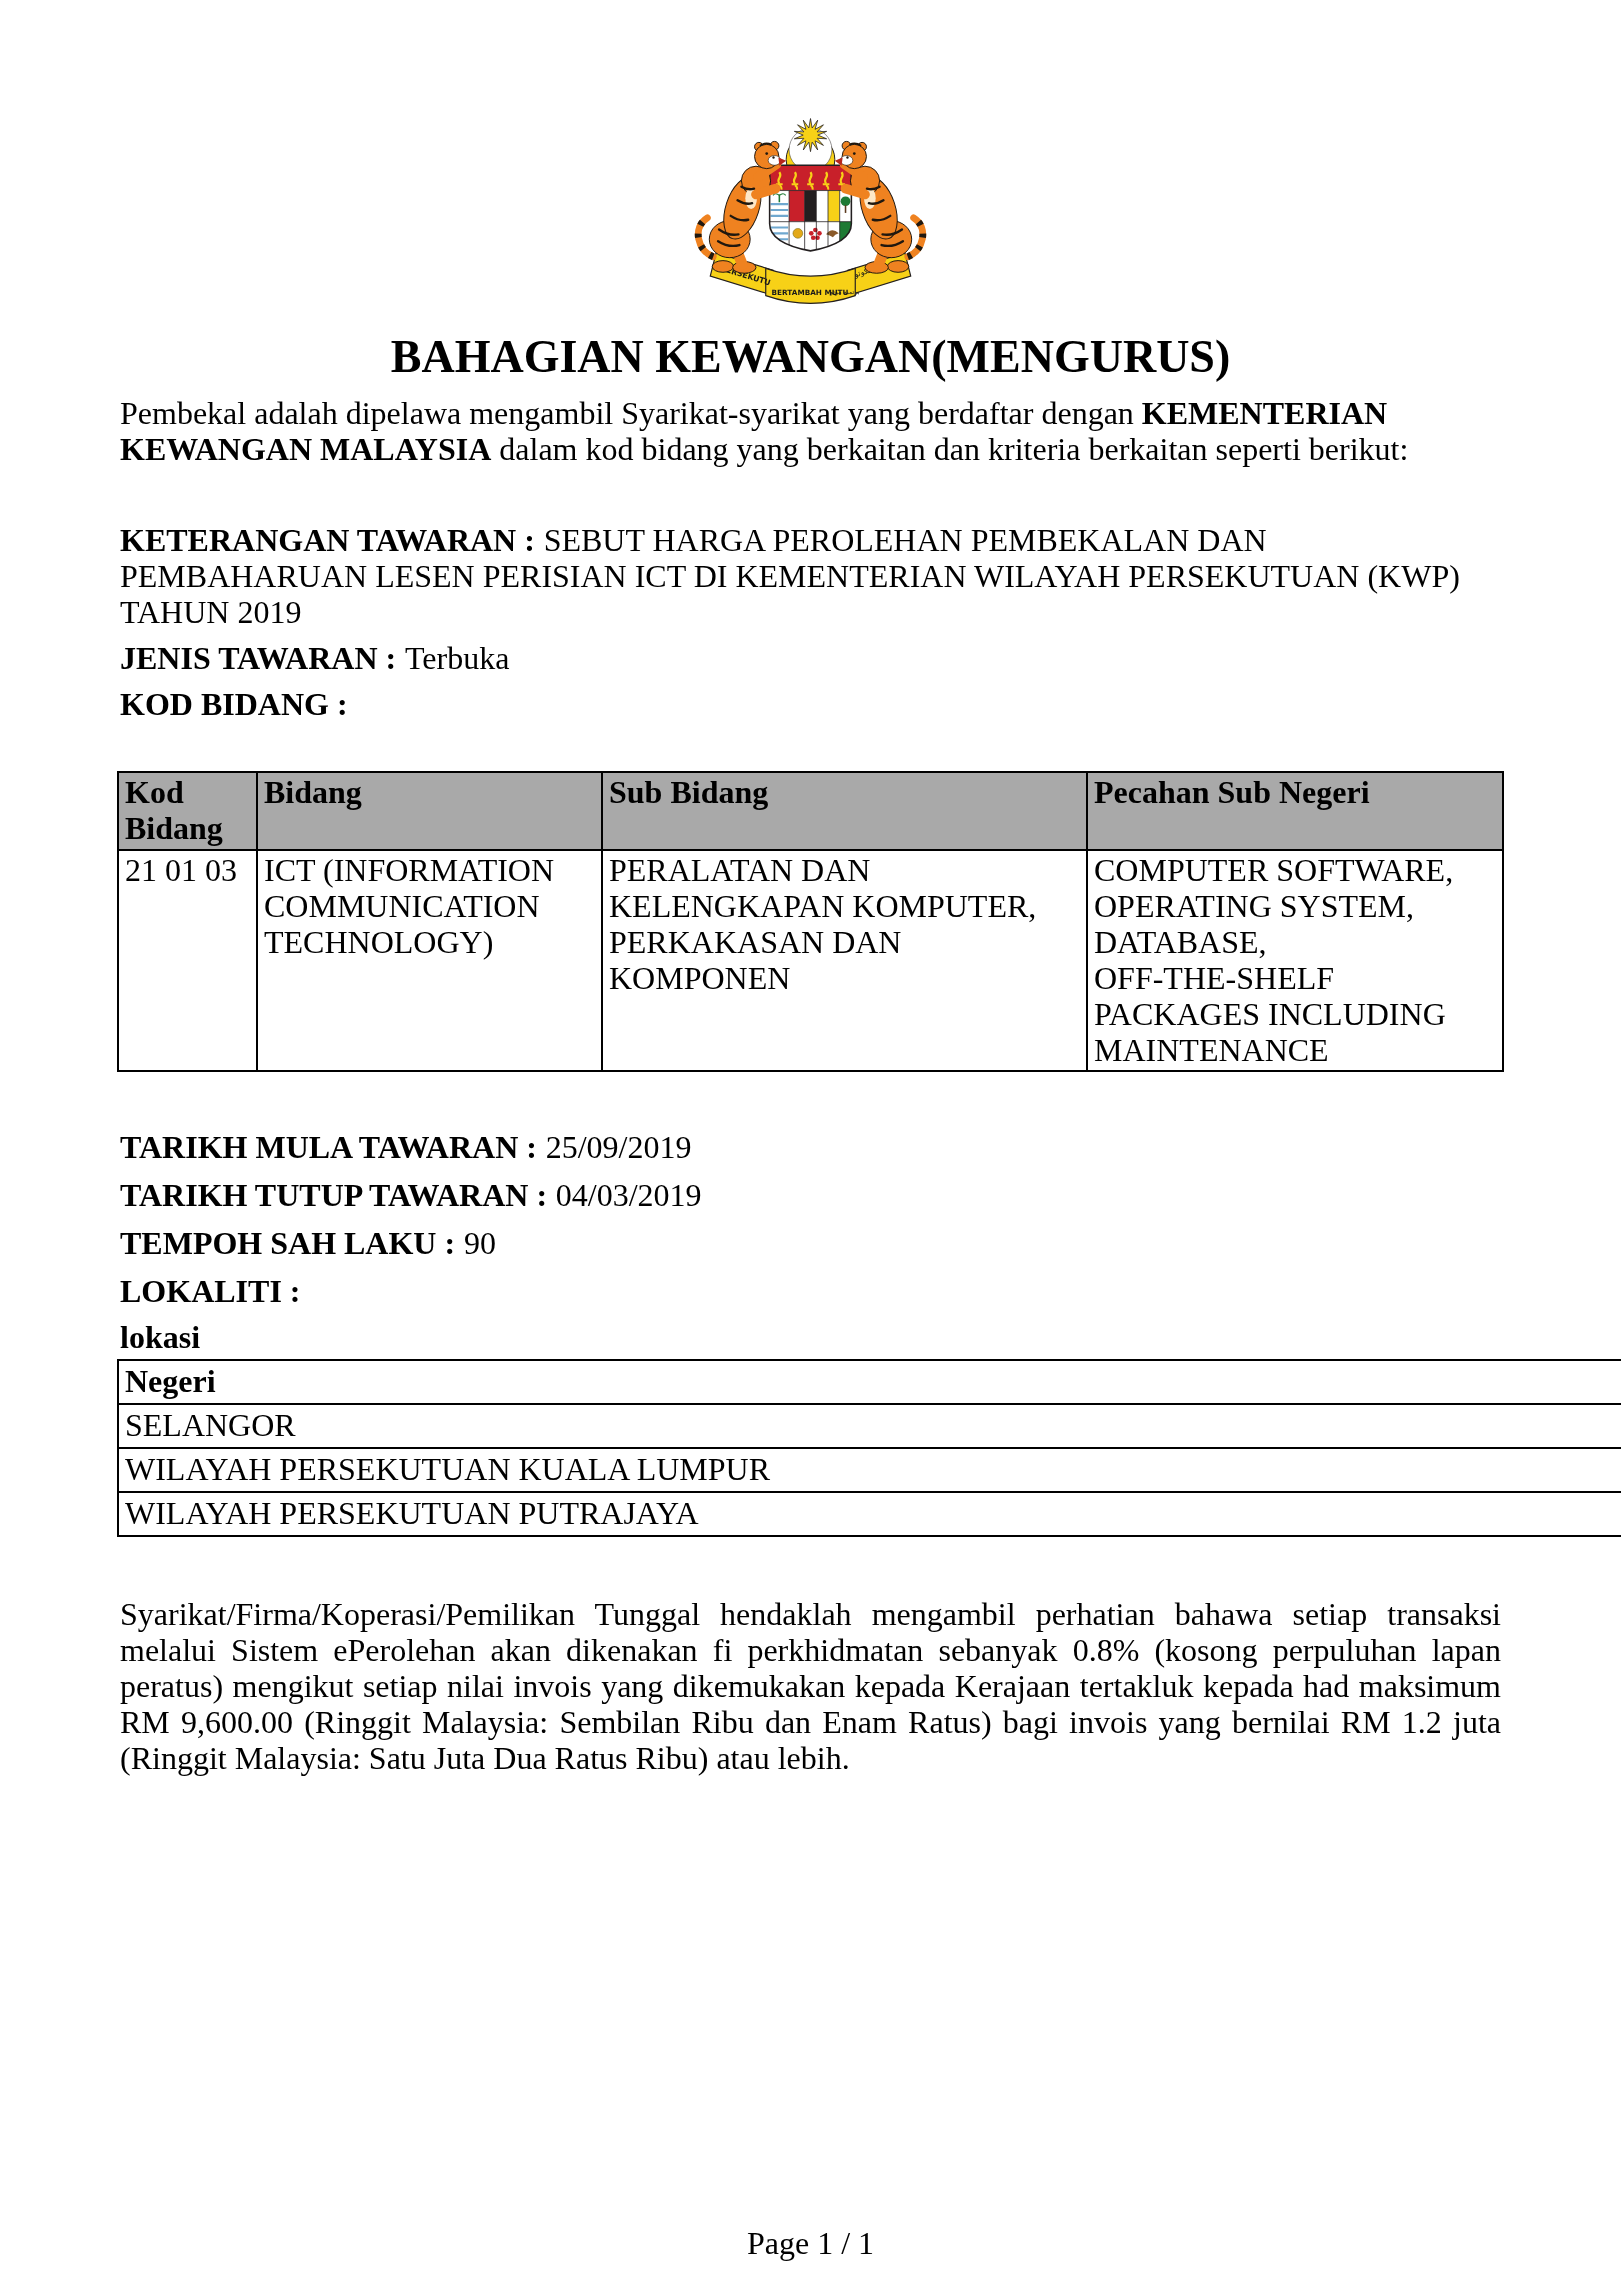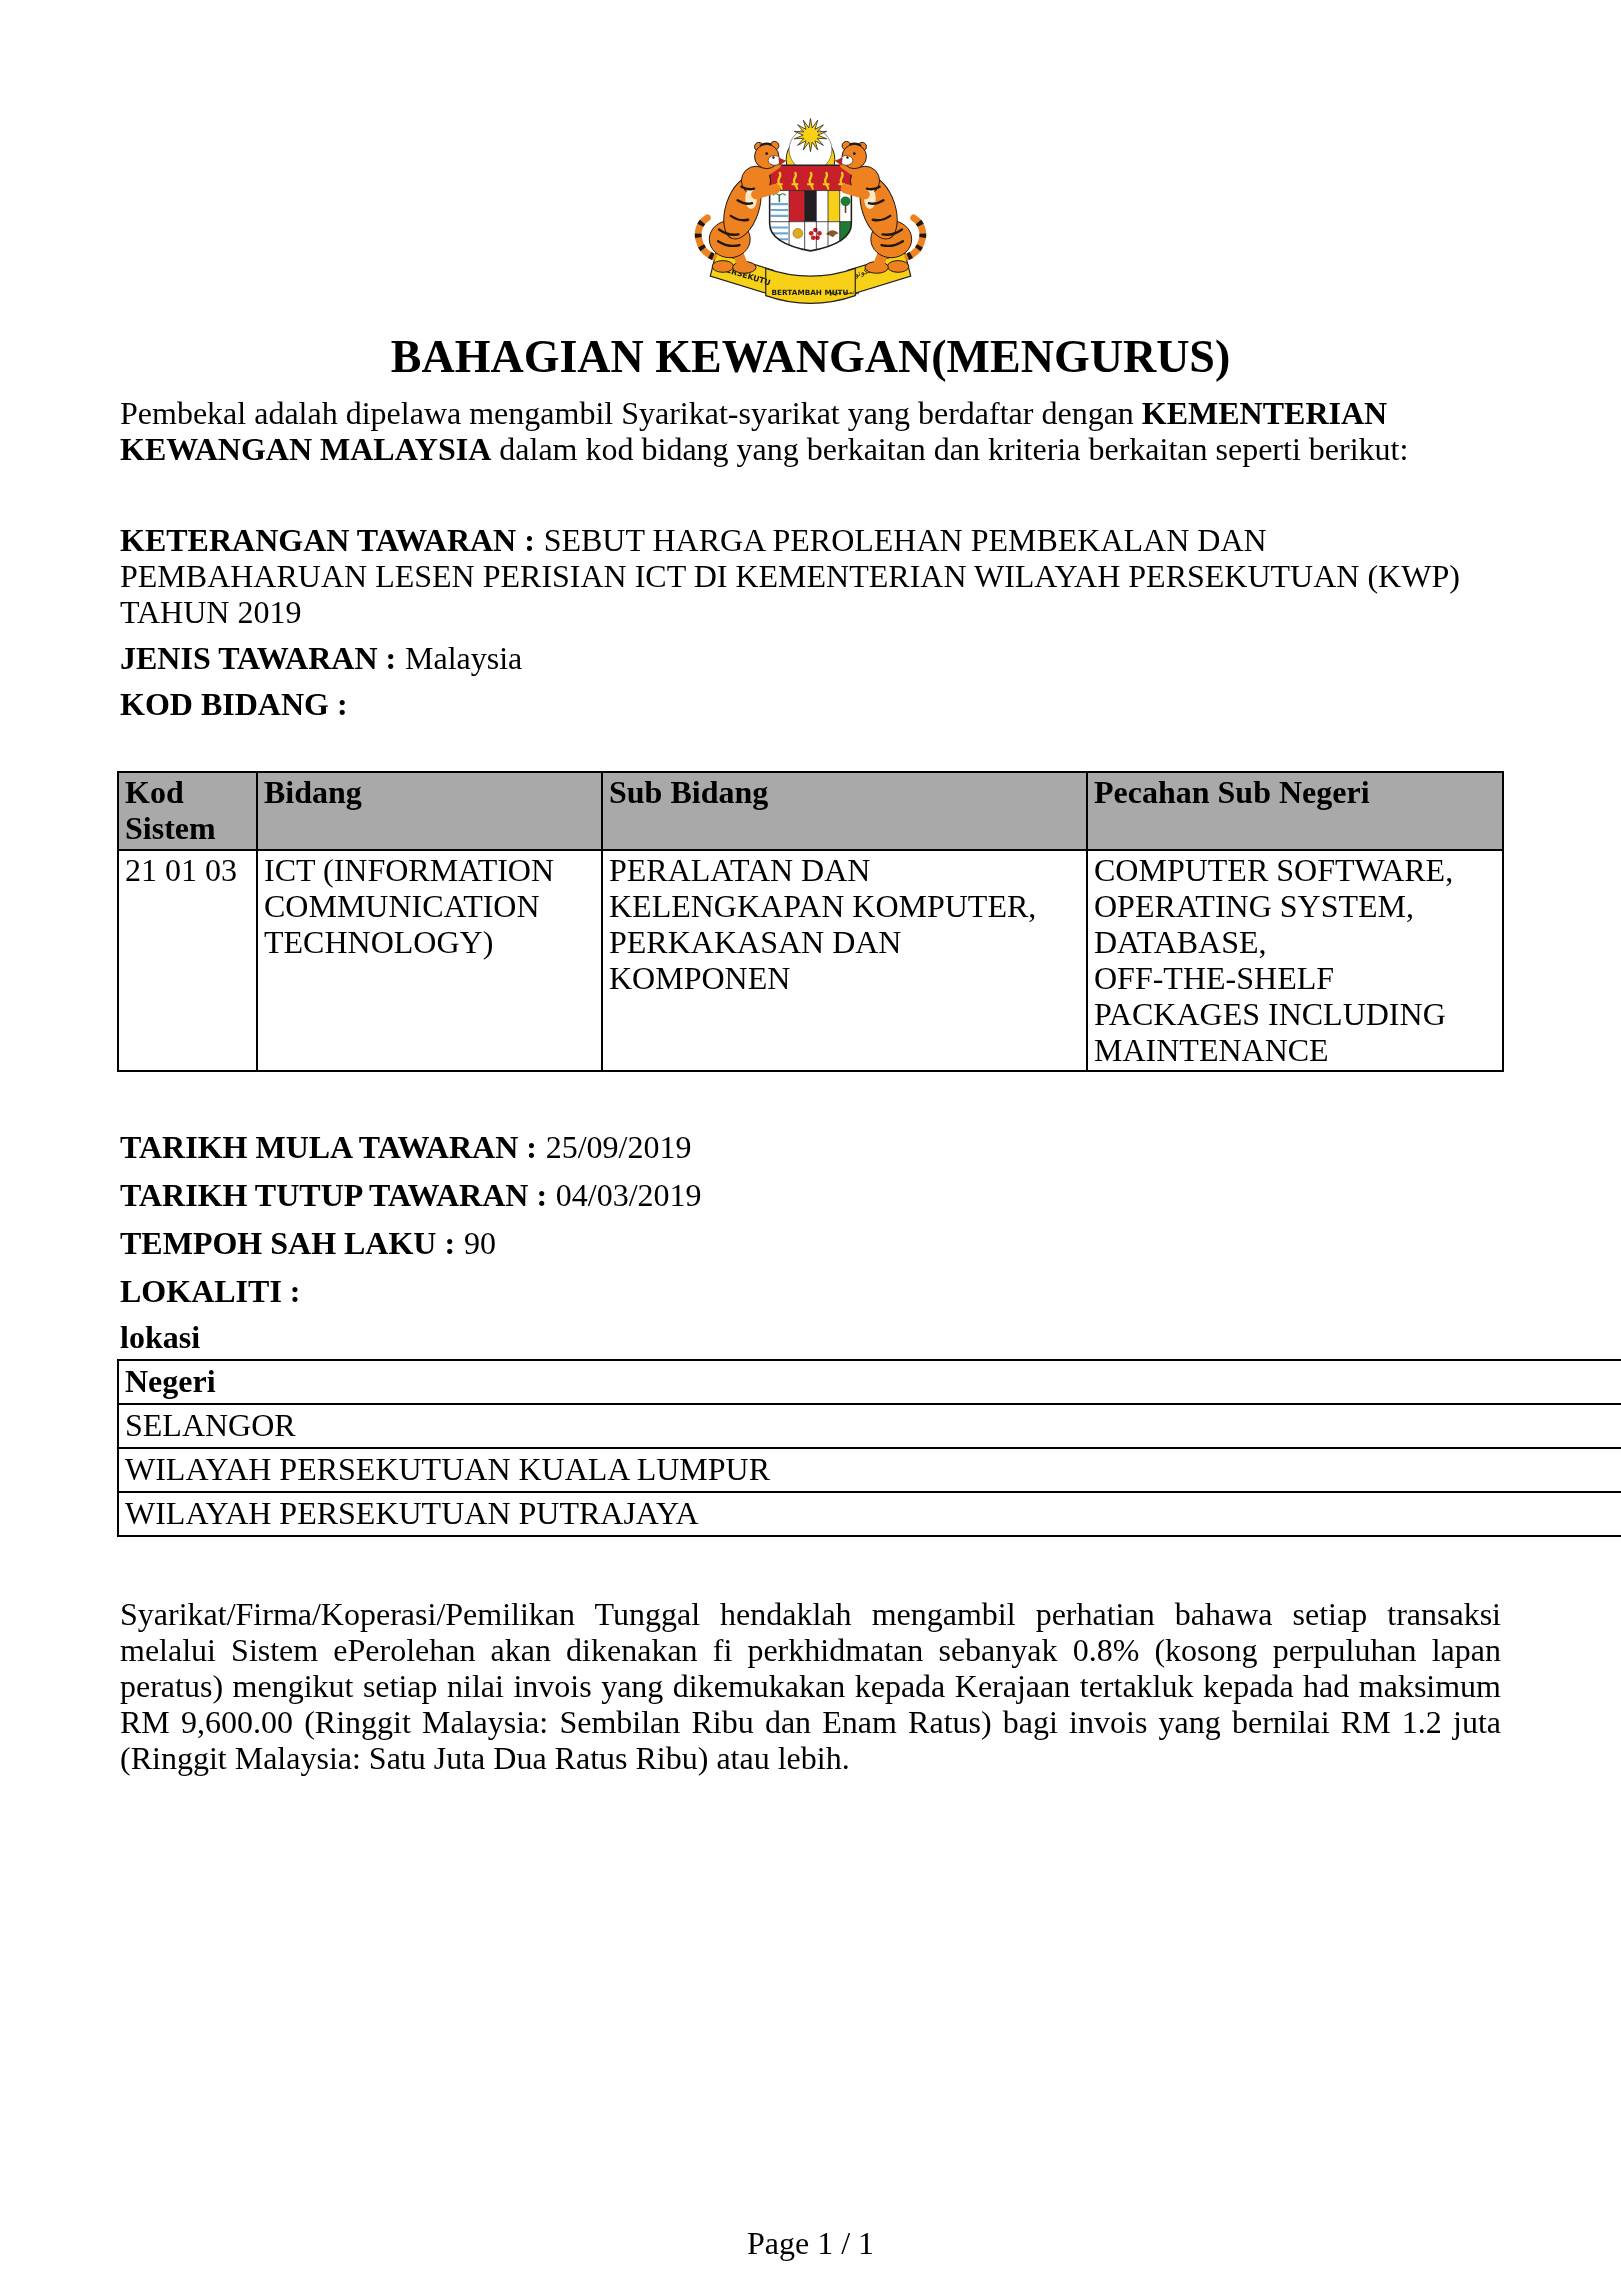--- a/index.html
+++ b/index.html
@@ -178,37 +178,37 @@
 
     <p class="intro"><span>Pembekal adalah dipelawa mengambil Syarikat-syarikat yang berdaftar dengan </span><span class="b">KEMENTERIAN KEWANGAN MALAYSIA</span><span> dalam kod bidang yang berkaitan dan kriteria berkaitan seperti berikut:</span></p>
 
     <div class="fields">
       <p class="field">
         <span class="lbl">KETERANGAN TAWARAN :</span><span class="prewrap">SEBUT HARGA PEROLEHAN PEMBEKALAN DAN
 PEMBAHARUAN LESEN PERISIAN ICT DI KEMENTERIAN WILAYAH PERSEKUTUAN (KWP)
 TAHUN 2019</span>
       </p>
       <p class="field">
-        <span class="lbl">JENIS TAWARAN :</span><span>Malaysia</span>
+        <span class="lbl">JENIS TAWARAN :</span><span>Terbuka</span>
       </p>
       <p class="field">
         <span class="lbl">KOD BIDANG :</span><span></span>
       </p>
     </div>
 
     <table class="kod-table">
       <colgroup>
         <col style="width:139px">
           <col style="width:345px">
           <col style="width:485px">
           <col style="width:416px">
       </colgroup>
       <thead>
         <tr>
-          <th>Kod Sistem</th>
+          <th>Kod Bidang</th>
           <th>Bidang</th>
           <th>Sub Bidang</th>
           <th>Pecahan Sub Negeri</th>
         </tr>
       </thead>
       <tbody>
         <tr>
           <td>21 01 03</td>
           <td class="prewrap">ICT (INFORMATION
 COMMUNICATION

